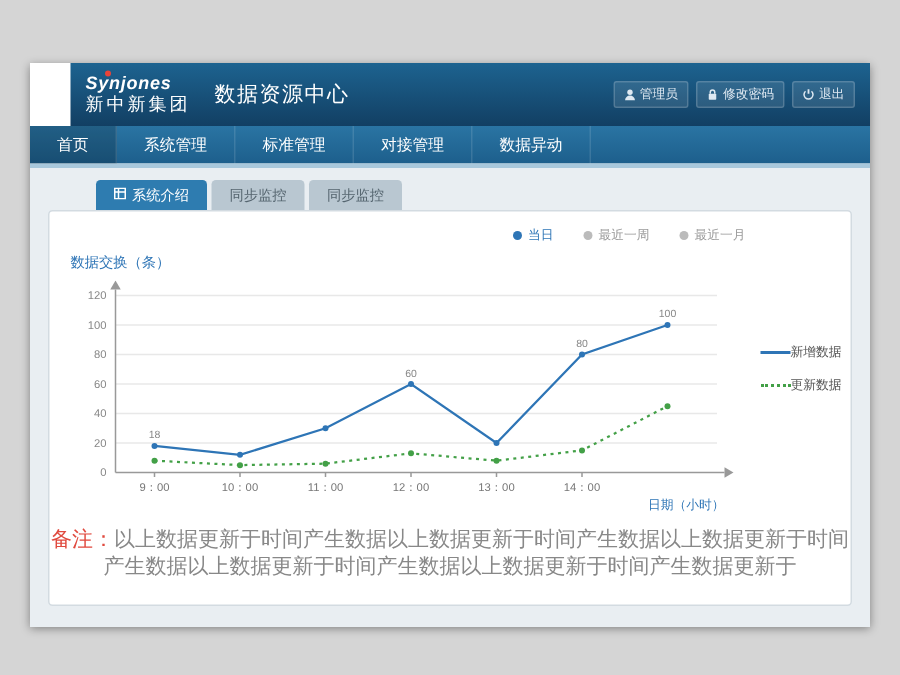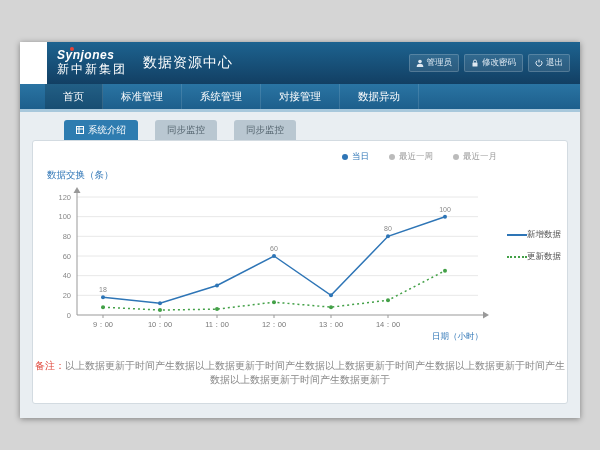--- a/index.html
+++ b/index.html
@@ -18,43 +18,43 @@
   .hdr-right{margin-left:auto;display:flex;gap:5px;}
   .hdr-btn{display:flex;align-items:center;gap:3px;color:#dfe9f2;font-size:8.5px;
            background:rgba(255,255,255,.10);border:1px solid rgba(255,255,255,.18);
            border-radius:2px;padding:2px 6px;cursor:pointer;}
   .hdr-btn svg{display:block;}
   
   .nav{height:25px;background:linear-gradient(180deg,#2a74a3,#1d5f8c);display:flex;
        align-items:stretch;border-bottom:3px solid #a8c8dc;}
   .nav-item{color:#fff;font-size:10.5px;display:flex;align-items:center;padding:0 18px;
             border-right:1px solid rgba(255,255,255,.12);cursor:pointer;}
-  .nav-item.active{background:rgba(0,0,0,.18);margin-left:25px;}
+  .nav-item.active{background:rgba(0,0,0,.18);}
   
   .content{position:absolute;top:70px;bottom:0;left:0;right:0;background:#e9eef2;
            padding:8px 12px;box-sizing:border-box;}
-  .tabs{display:flex;gap:17px;height:20px;padding-left:32px;}
+  .tabs{display:flex;gap:3px;height:20px;padding-left:32px;}
   .tab{font-size:9.5px;display:flex;align-items:center;gap:4px;padding:0 12px;
        border-radius:3px 3px 0 0;cursor:pointer;}
   .tab.active{background:#2e7cb0;color:#fff;}
   .tab.inactive{background:#b9c7d1;color:#55656f;}
   .panel{background:#fff;border:1px solid #d3dbe1;border-radius:3px;height:262px;position:relative;}
   .period-legend{position:absolute;top:10px;right:70px;display:flex;gap:20px;font-size:8.5px;}
   .pl-item{display:flex;align-items:center;gap:4px;cursor:pointer;}
   .pl-dot{width:6px;height:6px;border-radius:50%;}
   .pl-item.active{color:#2e75b6;}.pl-item.active .pl-dot{background:#2e75b6;}
   .pl-item.idle{color:#999;}.pl-item.idle .pl-dot{background:#bbb;}
   .ylabel{position:absolute;top:28px;left:14px;font-size:9.5px;color:#2e75b6;}
   #chart-svg{position:absolute;left:10px;top:46px;}
   .side-legend{position:absolute;right:6px;top:88px;font-size:8.5px;color:#555;}
   .sl-item{display:flex;align-items:center;gap:0;margin-bottom:10px;}
   .sl-sample{width:20px;height:0;}
   .sl-solid{border-top:2px solid #2e75b6;}
   .sl-dotted{border-top:2px dotted #43a047;}
-  .note{position:absolute;bottom:16px;left:0;right:0;text-align:center;font-size:10px;color:#888;}
+  .note{position:absolute;bottom:16px;left:0;right:0;text-align:center;font-size:14px;color:#888;}
   .note-label{color:#e04a3f;}
 </style>
 </head>
 <body>
 
 <div class="app">
 
   <div class="hdr">
     <div class="logo">
       <span class="logo-dot"></span>
@@ -88,22 +88,22 @@
               <path d="M2 1.8 a3 3 0 1 0 4 0" stroke="#dfe9f2" fill="none"></path>
             </svg>
         </span>
         <span>退出</span>
       </div>
     </div>
   </div>
 
   <div class="nav">
     <div class="nav-item active">首页</div>
+    <div class="nav-item">系统管理</div>
     <div class="nav-item">标准管理</div>
-    <div class="nav-item">系统管理</div>
     <div class="nav-item">对接管理</div>
     <div class="nav-item">数据异动</div>
   </div>
 
   <div class="content">
     <div class="tabs">
       <div class="tab active">
         <span>
           <svg width="8" height="8" viewBox="0 0 8 8">
               <rect x="0.5" y="0.5" width="7" height="7" fill="none" stroke="#fff"></rect>

